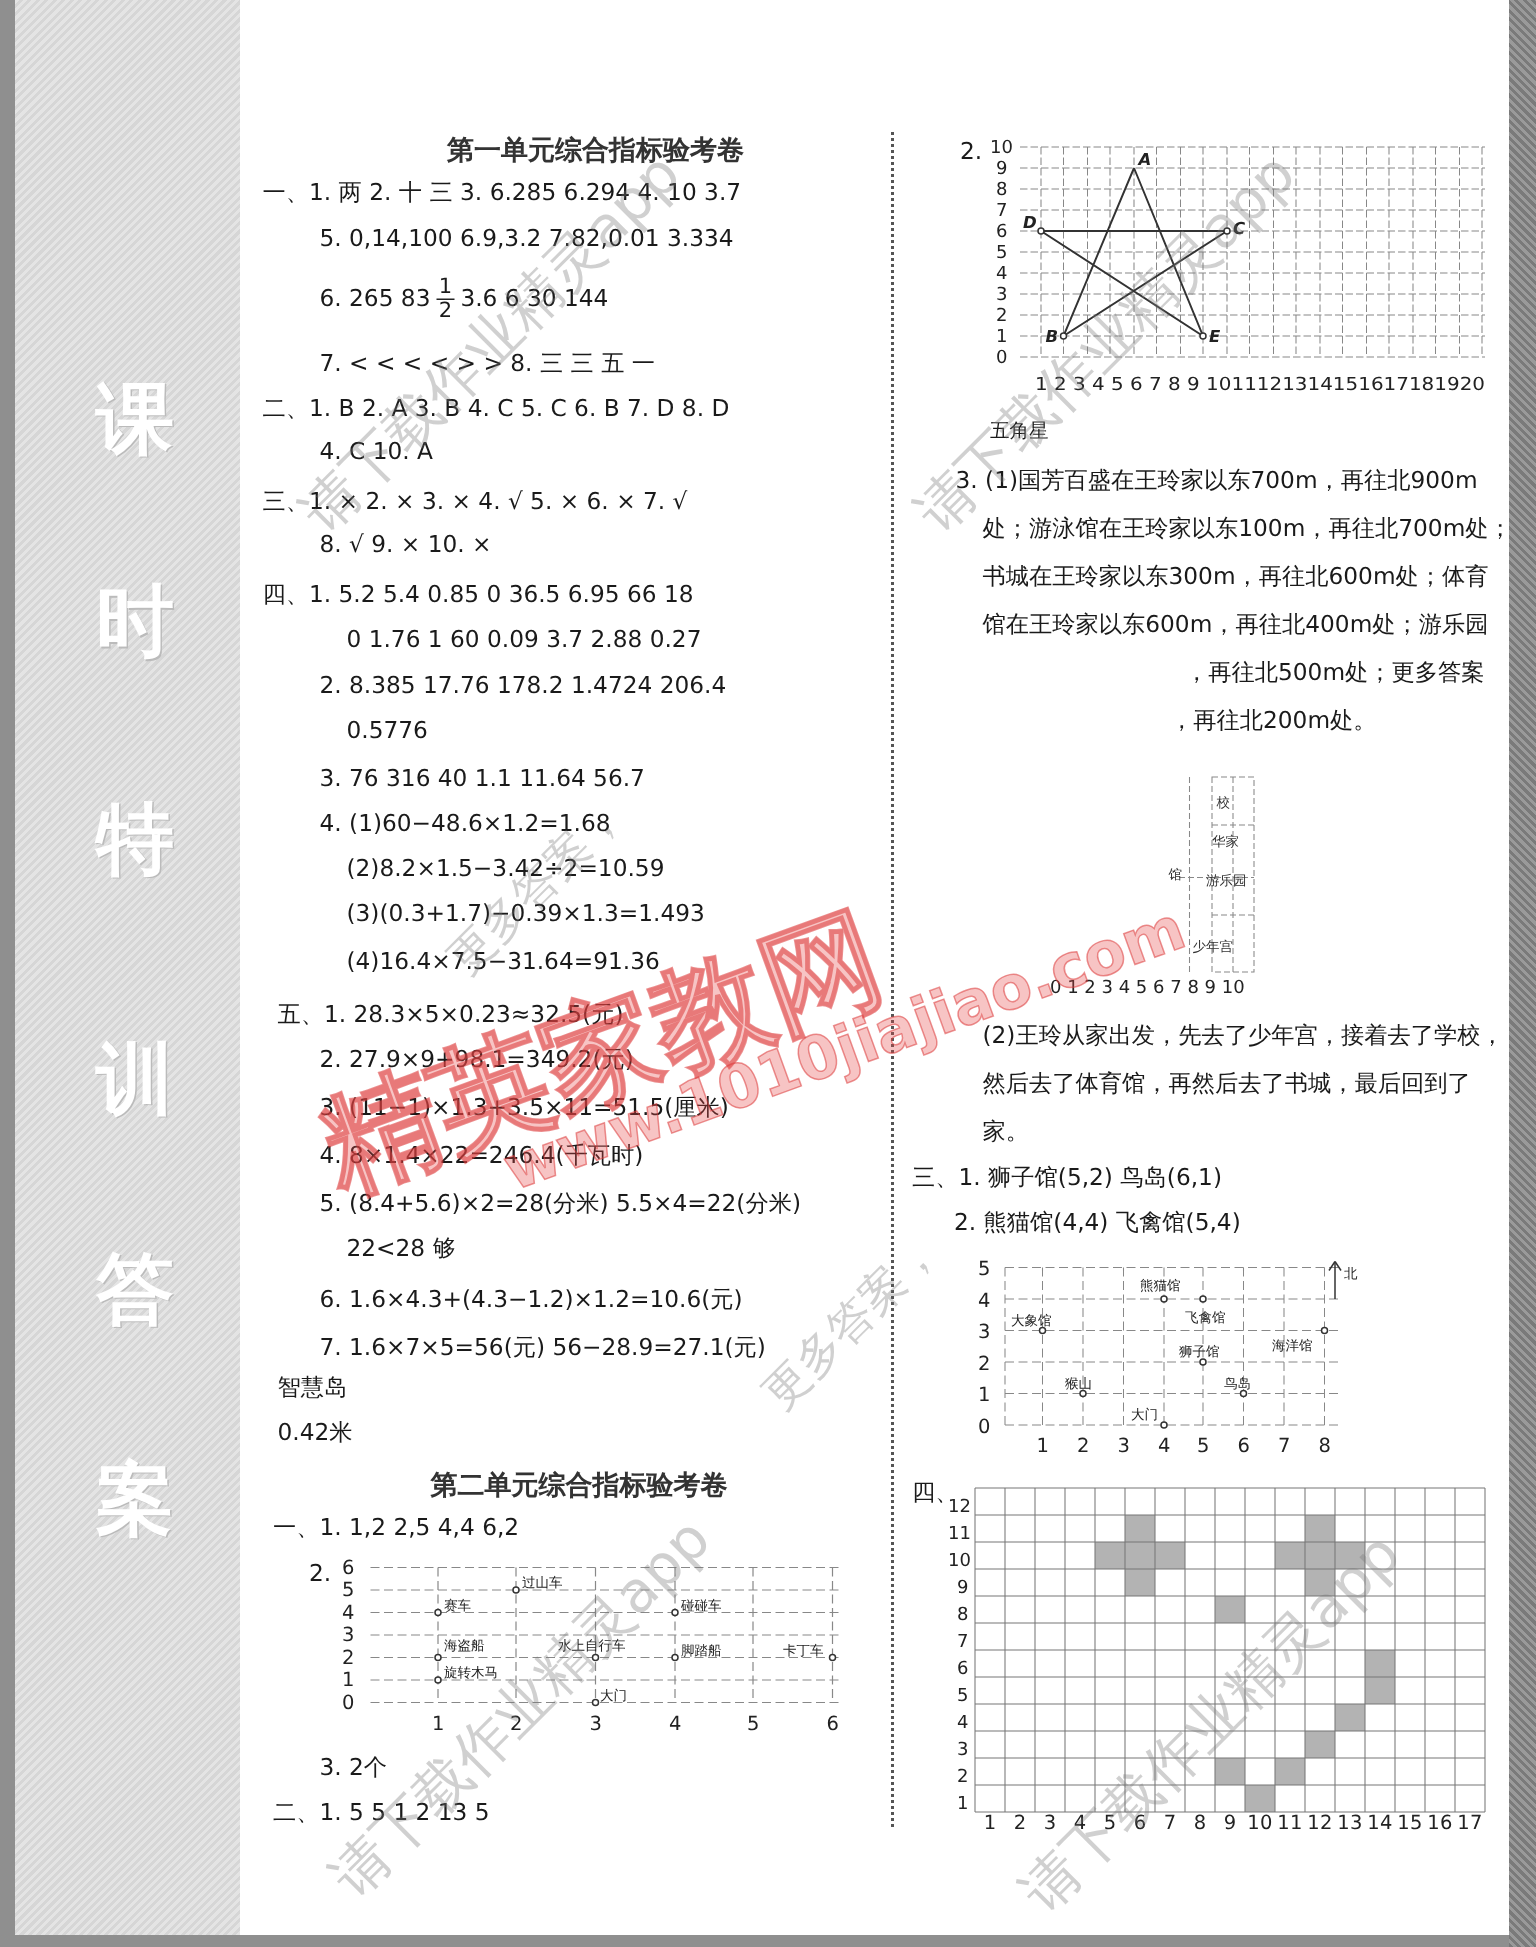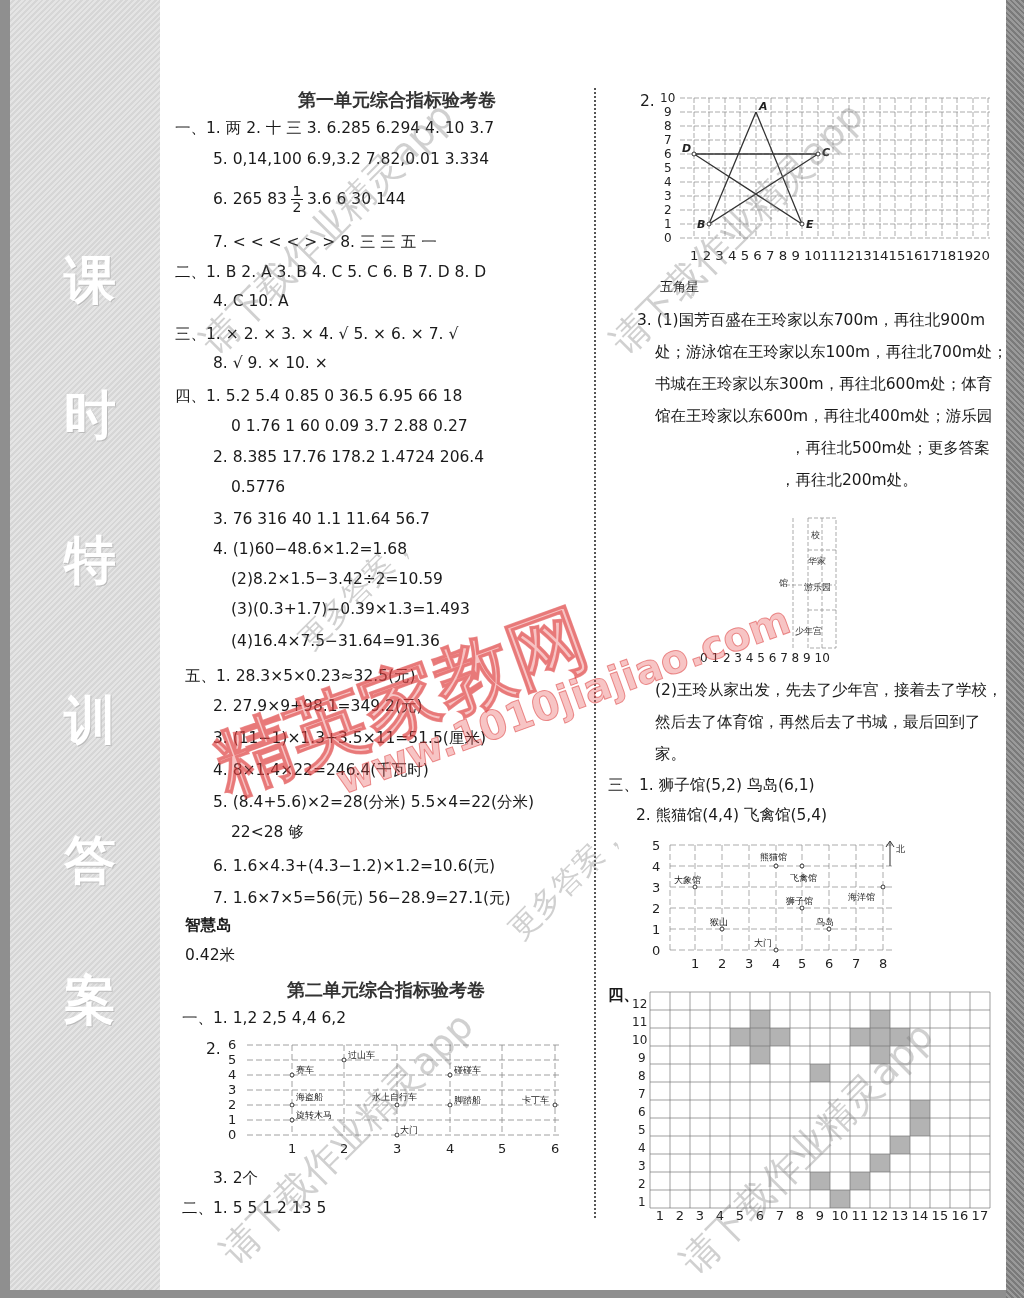--- a/index.html
+++ b/index.html
@@ -12,21 +12,21 @@
   .sidebar .glyph { position: absolute; left: 50px; width: 60px; height: 60px; color: #fff;
                     font-size: 52px; font-weight: bold; text-align: center; line-height: 60px;
                     text-shadow: 1px 1px 0 #bbb; }
   .right-edge { position: absolute; right: 0; top: 0; width: 18px; height: 1298px;
                 background: repeating-linear-gradient(45deg, #7a7a7a 0 2px, #9a9a9a 2px 4px); }
   .divider { position: absolute; left: 594px; top: 88px; width: 0; height: 1130px;
              border-left: 2px dotted #555; }
   .col { position: absolute; font-size: 15.5px; }
   .line { position: absolute; white-space: nowrap; }
   .title { font-weight: bold; font-size: 18px; color: #333; }
-  .bold { font-weight: bold; }
+  .bold { font-weight: normal; }
   .frac { display: inline-flex; flex-direction: column; align-items: center; vertical-align: middle;
           font-size: 14px; line-height: 15px; margin: 0 4px; }
   .frac .bar { border-top: 1px solid #222; width: 12px; }
   svg text { font-family: "DejaVu Sans", "Liberation Sans", sans-serif; }
   .wm-red { position: absolute; color: rgba(230, 70, 70, 0.32); font-weight: bold;
             transform-origin: left top; white-space: nowrap; pointer-events: none;
             -webkit-text-stroke: 1px rgba(220, 60, 60, 0.55); }
   .wm-gray { position: absolute; color: rgba(120,120,120,0.35); font-size: 38px;
              transform: rotate(-45deg); transform-origin: left top; white-space: nowrap; pointer-events: none; }
 </style>

